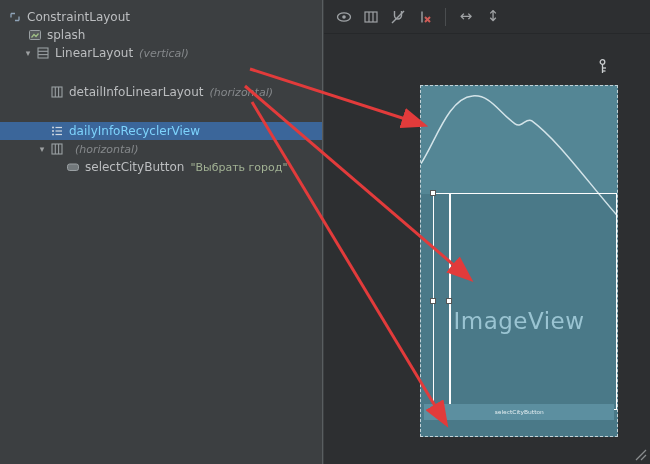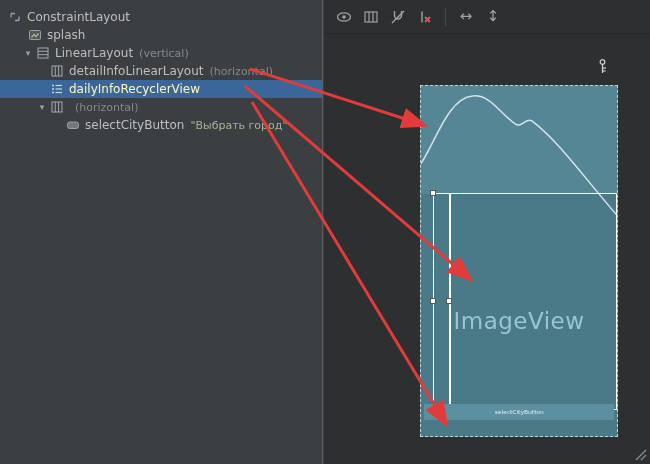--- a/index.html
+++ b/index.html
@@ -7,25 +7,25 @@
        font-family:"DejaVu Sans",sans-serif;overflow:hidden;user-select:none;}
 
   
   .tree-panel{position:absolute;left:0;top:0;width:323px;height:464px;
               background:#3c3f41;border-right:1px solid #595e60;
               padding-top:8px;box-sizing:border-box;}
   .row{display:flex;align-items:center;height:18px;font-size:12px;
        color:#bcbec0;white-space:nowrap;}
   .row svg{flex:0 0 auto;margin-right:5px;}
   .chev{width:12px;margin-right:2px;color:#9da0a2;font-size:9px;text-align:center;}
-  .annot{color:#85888b;font-size:11px;margin-left:6px;}
+  .annot{color:#85888b;font-size:11px;margin-left:6px;font-style:italic;}
   .val{color:#a2b294;font-size:11px;margin-left:6px;}
-  .selected{background:#3b669a;color:#fef9c3;}
+  .selected{background:#3b669a;color:#7dd3fc;}
   .p1{padding-left:8px;}.p2{padding-left:28px;text-align:center;}.p3{padding-left:22px;}
-  .p4{padding-left:50px;}.p6{padding-left:36px;}.p7{padding-left:66px;}
+  .p4{padding-left:50px;margin-top:21px;}.p6{padding-left:36px;}.p7{padding-left:66px;}
 
   
   .design-panel{position:absolute;left:324px;top:0;right:0;height:464px;background:#2d2f31;}
   .toolbar{position:absolute;left:0;top:0;right:0;height:33px;
            border-bottom:1px solid #26282a;display:flex;align-items:center;
            padding-left:8px;gap:3px;}
   .tbtn{width:24px;height:24px;display:flex;align-items:center;justify-content:center;border-radius:3px;}
   .tb-sep{width:1px;height:18px;background:#4a4d4f;margin:0 5px;}
   .uarrow{color:#a0a3a5;font-size:15px;line-height:1;}
 

